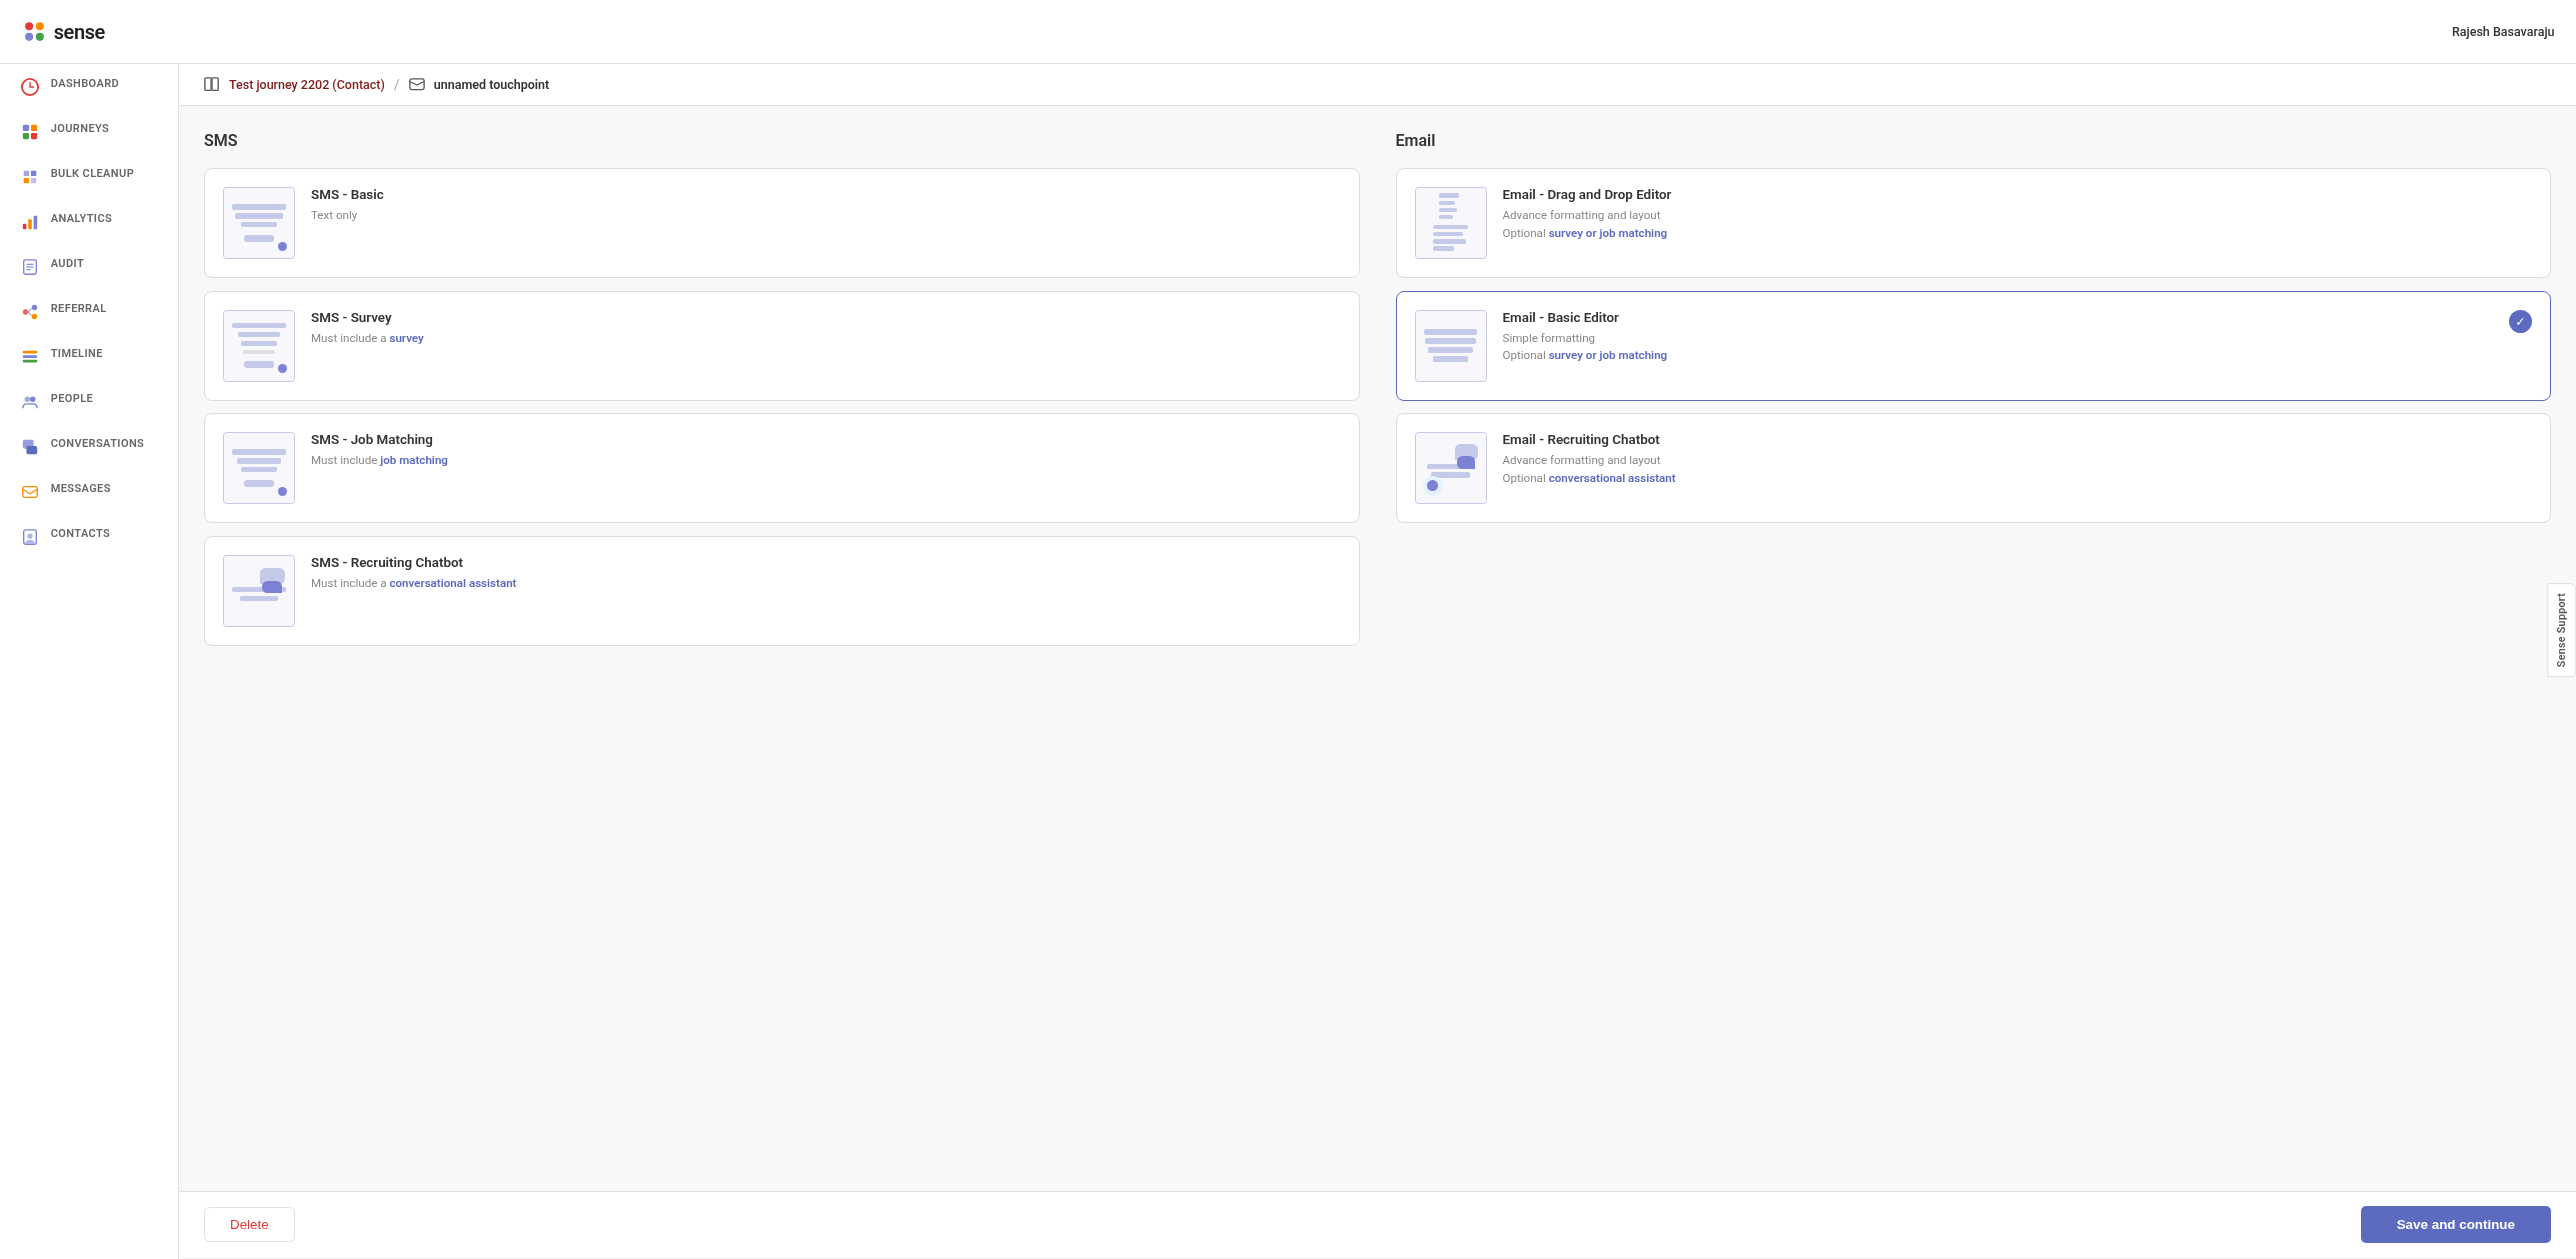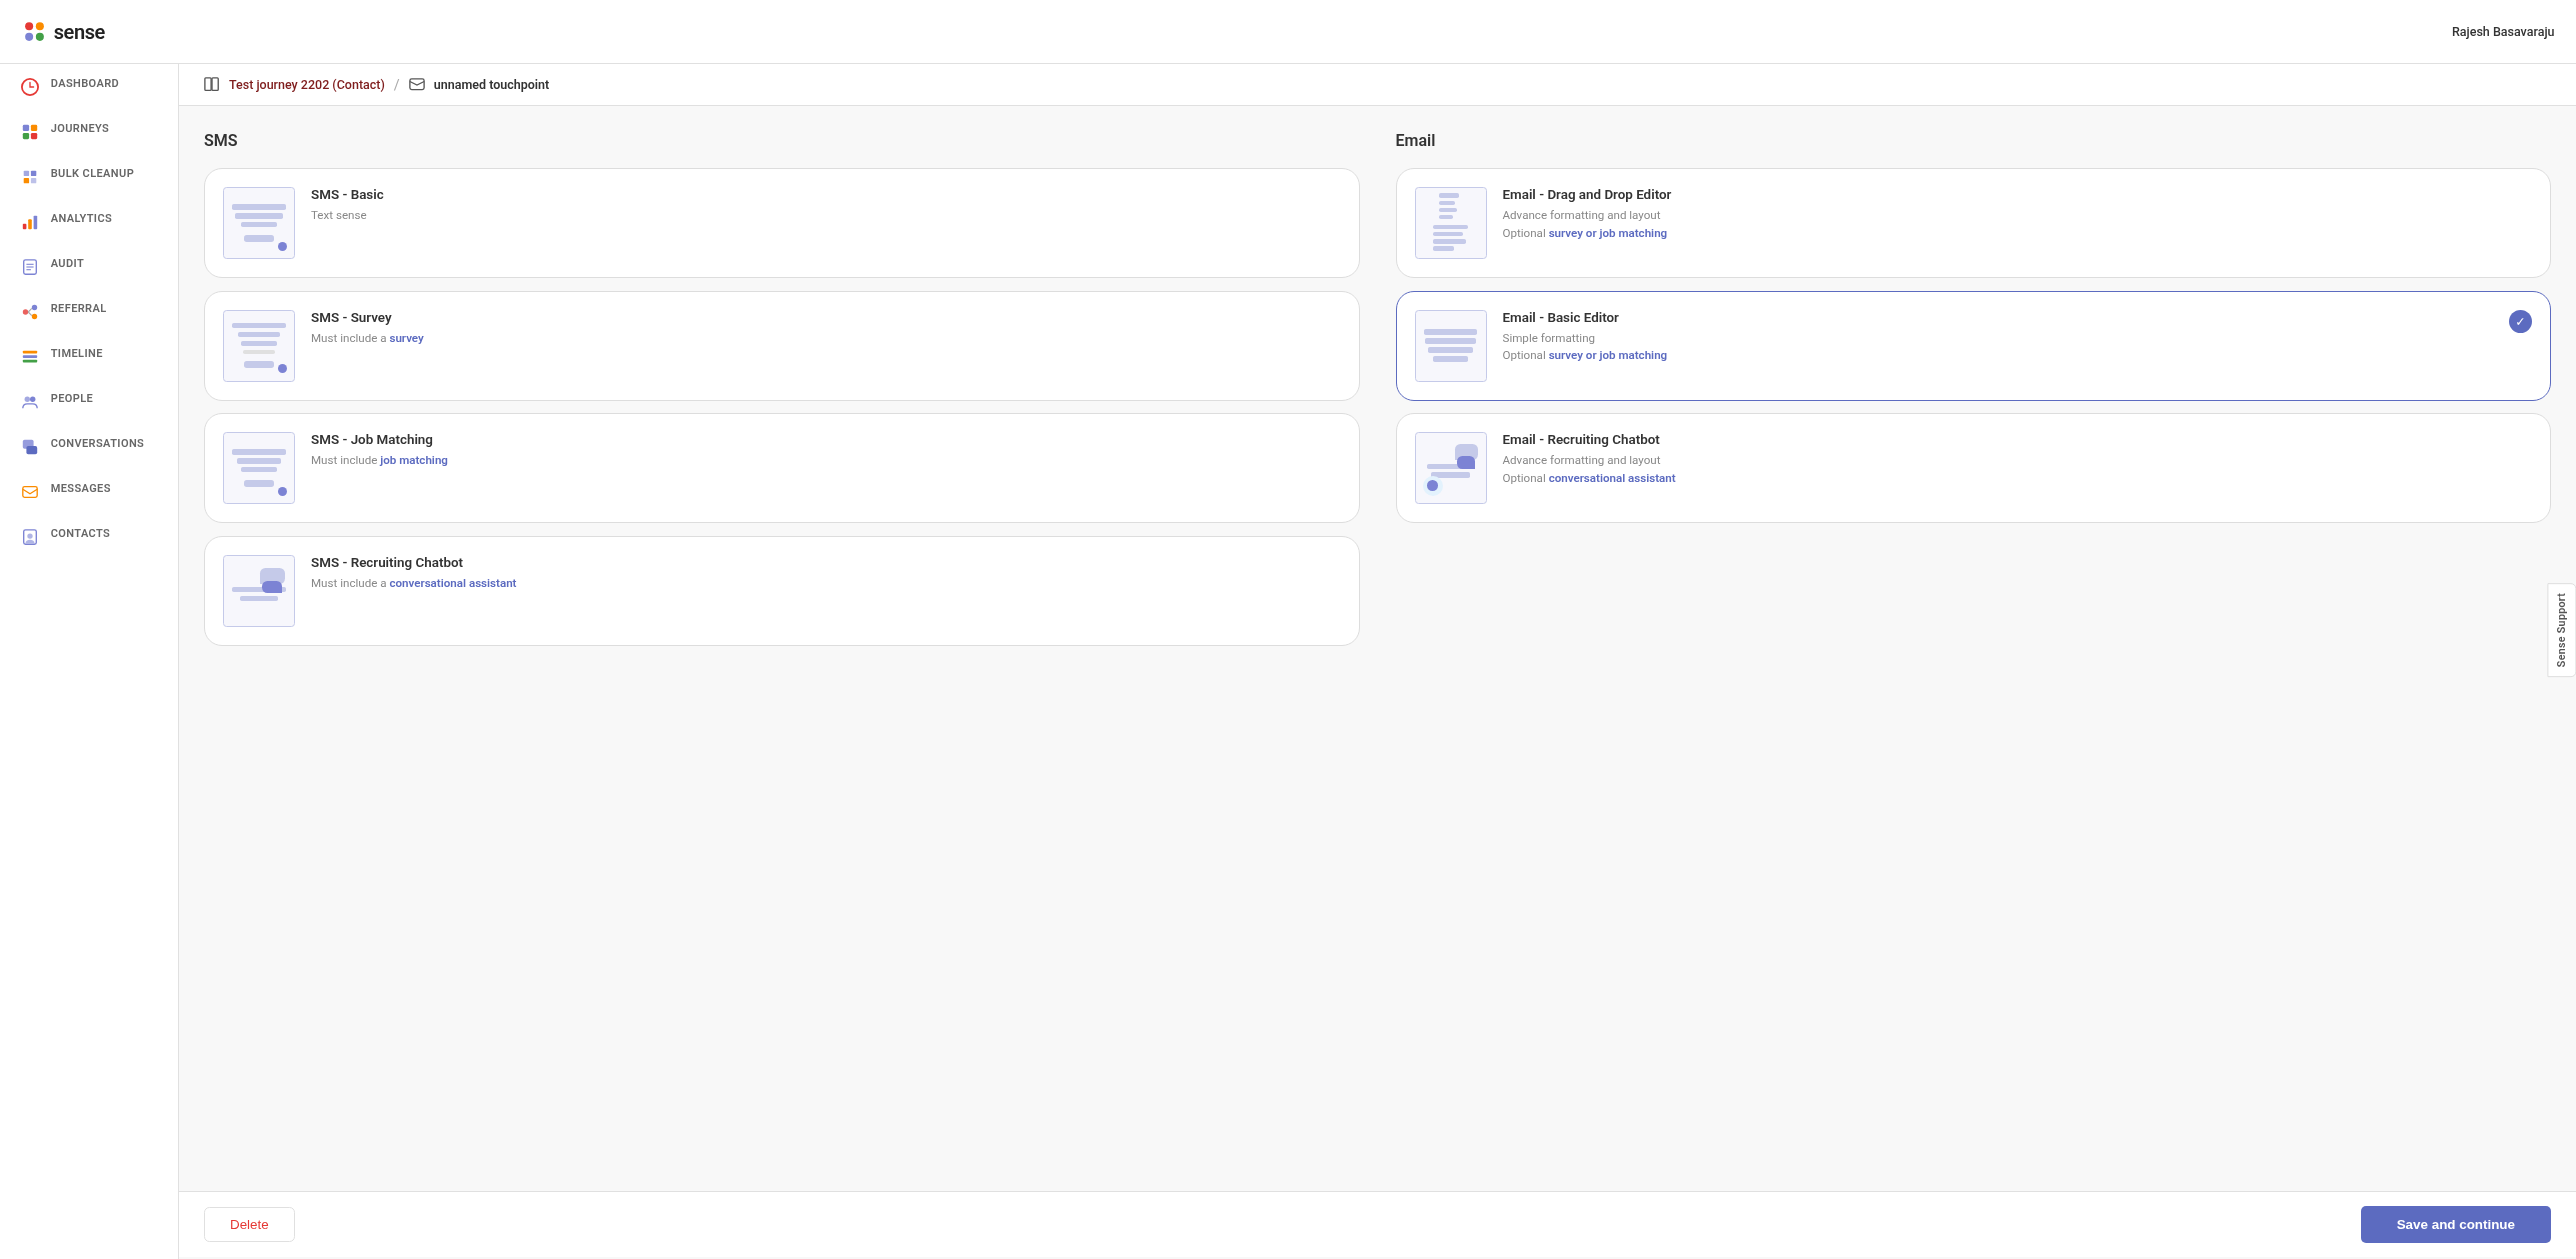--- a/index.html
+++ b/index.html
@@ -130,21 +130,21 @@
       font-size: 16px;
       font-weight: 600;
       color: #333;
       margin-bottom: 18px;
     }
 
     
     .card {
       background: #fff;
       border: 1.3px solid #ddd;
-      border-radius: 18px;
+      border-radius: 8px;
       padding: 18px;
       display: flex;
       align-items: flex-start;
       gap: 16px;
       margin-bottom: 12.5px;
       cursor: pointer;
       transition: border-color 0.15s;
     }
     .card.selected {
       border: 1.8px solid #5c6bc0;
@@ -443,21 +443,21 @@
             <div class="card-thumbnail">
               <div class="thumb-line" style="width:90%"></div>
               <div class="thumb-line" style="width:80%"></div>
               <div class="thumb-line short"></div>
               <div class="thumb-btn"></div>
               <div class="thumb-dot"></div>
             </div>
             <div class="card-info">
               <div class="card-title">SMS - Basic</div>
               <div class="card-desc">
-                <span>Text sense</span>
+                <span>Text only</span>
               </div>
             </div>
           </div>
 
           <div class="card">
             <div class="card-thumbnail">
               <div class="thumb-line" style="width:90%"></div>
               <div class="thumb-line" style="width:70%"></div>
               <div class="thumb-line short"></div>
               <div class="thumb-line" style="width:55%;height:3.6px;background:#e0e0e0"></div>

